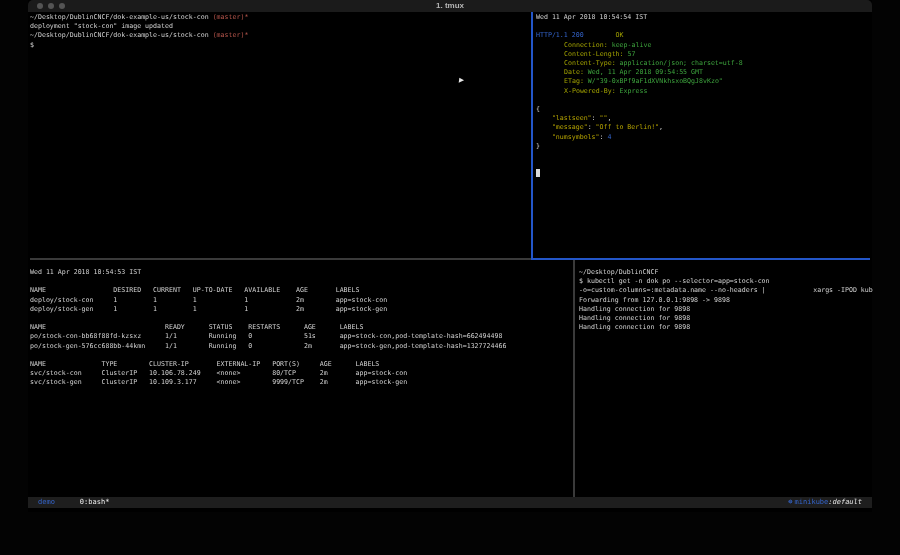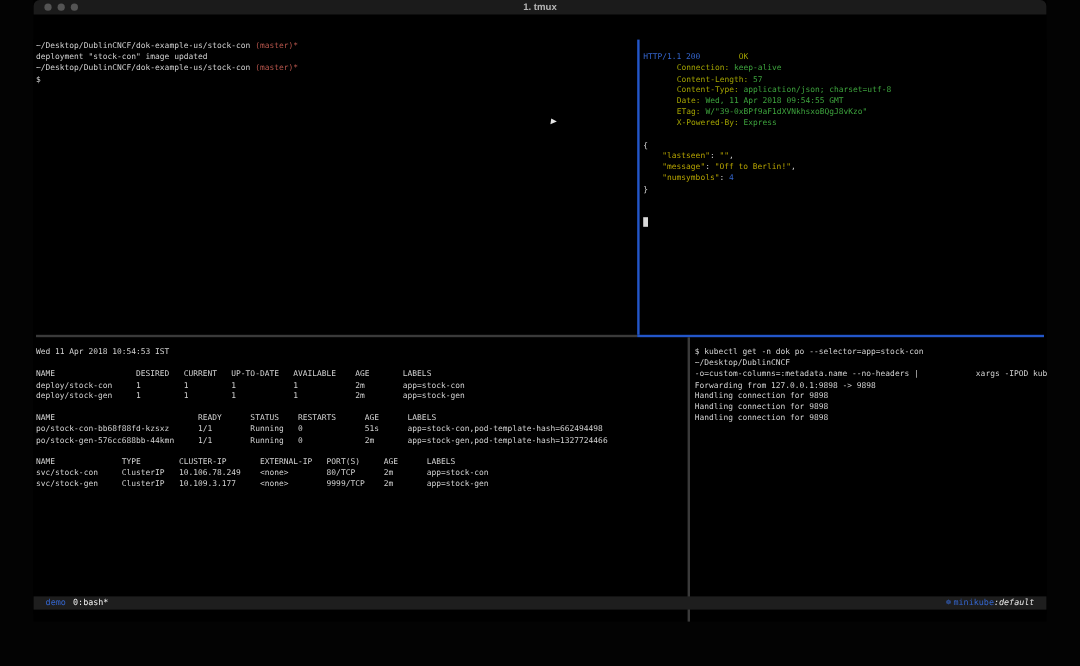--- a/index.html
+++ b/index.html
@@ -13,21 +13,21 @@
   html,body{width:900px;height:555px;background:#000;overflow:hidden;}
   .stage{position:relative;width:900px;height:555px;background:#030303;}
   .window{position:absolute;left:28px;top:0;width:844px;height:512px;background:var(--term-bg);}
   .titlebar{position:absolute;left:0;top:0;width:844px;height:12px;background:var(--titlebar-bg);
     border-radius:5px 5px 0 0;}
   .lights{position:absolute;left:9px;top:3px;display:flex;gap:5px;}
   .light{width:6px;height:6px;border-radius:50%;background:var(--traffic-gray);display:inline-block;}
   .title{position:absolute;left:0;right:0;top:1px;text-align:center;
     font-family:"Liberation Sans",sans-serif;font-size:8px;font-weight:bold;color:var(--titlebar-fg);}
   .term{position:absolute;left:0;top:12px;width:844px;height:485px;background:var(--term-bg);
-    font-family:"DejaVu Sans Mono",monospace;font-size:6.6px;line-height:9.2px;color:var(--fg);margin-top:21px;}
+    font-family:"DejaVu Sans Mono",monospace;font-size:6.6px;line-height:9.2px;color:var(--fg);}
   .tline{white-space:pre;}
   .pane{position:absolute;}
   .pane-tl{left:2px;top:1px;width:500px;height:245px;}
   .pane-tr{left:508px;top:1px;width:334px;height:245px;}
   .pane-bl{left:2px;top:256px;width:540px;height:228px;}
   .pane-br{left:551px;top:256px;width:290px;height:228px;}
   .divider{position:absolute;background:var(--border-gray);}
   .divider.active{background:var(--accent-blue);}
   .v-top{left:503px;top:0;width:2px;height:246px;}
   .h-left{left:2px;top:246px;width:501px;height:1.5px;}
@@ -40,21 +40,21 @@
   .c-green{color:var(--green);}
   .c-yellow{color:var(--yellow);}
   .c-cursor{background:var(--cursor);color:transparent;}
   .mouse{position:absolute;left:431px;top:66px;width:0;height:0;
     border-left:5px solid #e6e6e6;border-top:2.5px solid transparent;border-bottom:3.5px solid transparent;
     transform:rotate(8deg);}
   .statusbar{position:absolute;left:0;top:497px;width:844px;height:11px;background:var(--status-bg);
     font-family:"DejaVu Sans Mono",monospace;font-size:7px;line-height:11px;color:var(--fg);}
   .status-left{position:absolute;left:10px;top:0;}
   .status-right{position:absolute;right:10px;top:0;}
-  .sess{color:var(--blue);margin-right:6px;}
+  .sess{color:var(--blue);margin-right:25px;}
   .wintab{color:#f0f0f0;font-weight:normal;}
   .kicon{color:var(--blue);margin-right:2px;}
   .ctx{color:var(--blue);margin-top:28px;}
   .ns{color:#e8e8e8;font-style:italic;}
 </style>
 </head>
 <body>
 
 <div class="stage">
   <div class="window">
@@ -69,20 +69,21 @@
     </div>
 
     <div class="term">
       <div class="pane pane-tl">
           <div class="tline"><span class="c-fg">~/Desktop/DublinCNCF/dok-example-us/stock-con </span><span class="c-red">(master)*</span></div>
           <div class="tline"><span class="c-fg">deployment "stock-con" image updated</span></div>
           <div class="tline"><span class="c-fg">~/Desktop/DublinCNCF/dok-example-us/stock-con </span><span class="c-red">(master)*</span></div>
           <div class="tline"><span class="c-fg">$</span></div>
         </div>
       <div class="pane pane-tr">
+          <div class="tline"><span class="c-fg">Wed 11 Apr 2018 10:54:54 IST</span></div>
           <div class="tline"> </div>
           <div class="tline"><span class="c-blue">HTTP/1.1 200 </span><span class="c-olive">OK</span></div>
           <div class="tline"><span class="c-olive">Connection:</span><span class="c-fg"> </span><span class="c-green">keep-alive</span></div>
           <div class="tline"><span class="c-olive">Content-Length:</span><span class="c-fg"> </span><span class="c-green">57</span></div>
           <div class="tline"><span class="c-olive">Content-Type:</span><span class="c-fg"> </span><span class="c-green">application/json; charset=utf-8</span></div>
           <div class="tline"><span class="c-olive">Date:</span><span class="c-fg"> </span><span class="c-green">Wed, 11 Apr 2018 09:54:55 GMT</span></div>
           <div class="tline"><span class="c-olive">ETag:</span><span class="c-fg"> </span><span class="c-green">W/"39-0xBPf9aF1dXVNkhsxoBQgJ8vKzo"</span></div>
           <div class="tline"><span class="c-olive">X-Powered-By:</span><span class="c-fg"> </span><span class="c-green">Express</span></div>
           <div class="tline"> </div>
           <div class="tline"><span class="c-fg">{</span></div>
@@ -103,22 +104,22 @@
           <div class="tline"> </div>
           <div class="tline"><span class="c-fg">NAME                              READY      STATUS    RESTARTS      AGE      LABELS</span></div>
           <div class="tline"><span class="c-fg">po/stock-con-bb68f88fd-kzsxz      1/1        Running   0             51s      app=stock-con,pod-template-hash=662494498</span></div>
           <div class="tline"><span class="c-fg">po/stock-gen-576cc688bb-44kmn     1/1        Running   0             2m       app=stock-gen,pod-template-hash=1327724466</span></div>
           <div class="tline"> </div>
           <div class="tline"><span class="c-fg">NAME              TYPE        CLUSTER-IP       EXTERNAL-IP   PORT(S)     AGE      LABELS</span></div>
           <div class="tline"><span class="c-fg">svc/stock-con     ClusterIP   10.106.78.249    &lt;none&gt;        80/TCP      2m       app=stock-con</span></div>
           <div class="tline"><span class="c-fg">svc/stock-gen     ClusterIP   10.109.3.177     &lt;none&gt;        9999/TCP    2m       app=stock-gen</span></div>
         </div>
       <div class="pane pane-br">
+          <div class="tline"><span class="c-fg">~/Desktop/DublinCNCF</span></div>
           <div class="tline"><span class="c-fg">$ kubectl get -n dok po --selector=app=stock-con</span></div>
-          <div class="tline"><span class="c-fg">~/Desktop/DublinCNCF</span></div>
           <div class="tline"><span class="c-fg">-o=custom-columns=:metadata.name --no-headers |            xargs -IPOD kub</span></div>
           <div class="tline"><span class="c-fg">Forwarding from 127.0.0.1:9898 -&gt; 9898</span></div>
           <div class="tline"><span class="c-fg">Handling connection for 9898</span></div>
           <div class="tline"><span class="c-fg">Handling connection for 9898</span></div>
           <div class="tline"><span class="c-fg">Handling connection for 9898</span></div>
         </div>
 
       <div class="divider v-top active"></div>
       <div class="divider h-left"></div>
       <div class="divider h-right active"></div>

